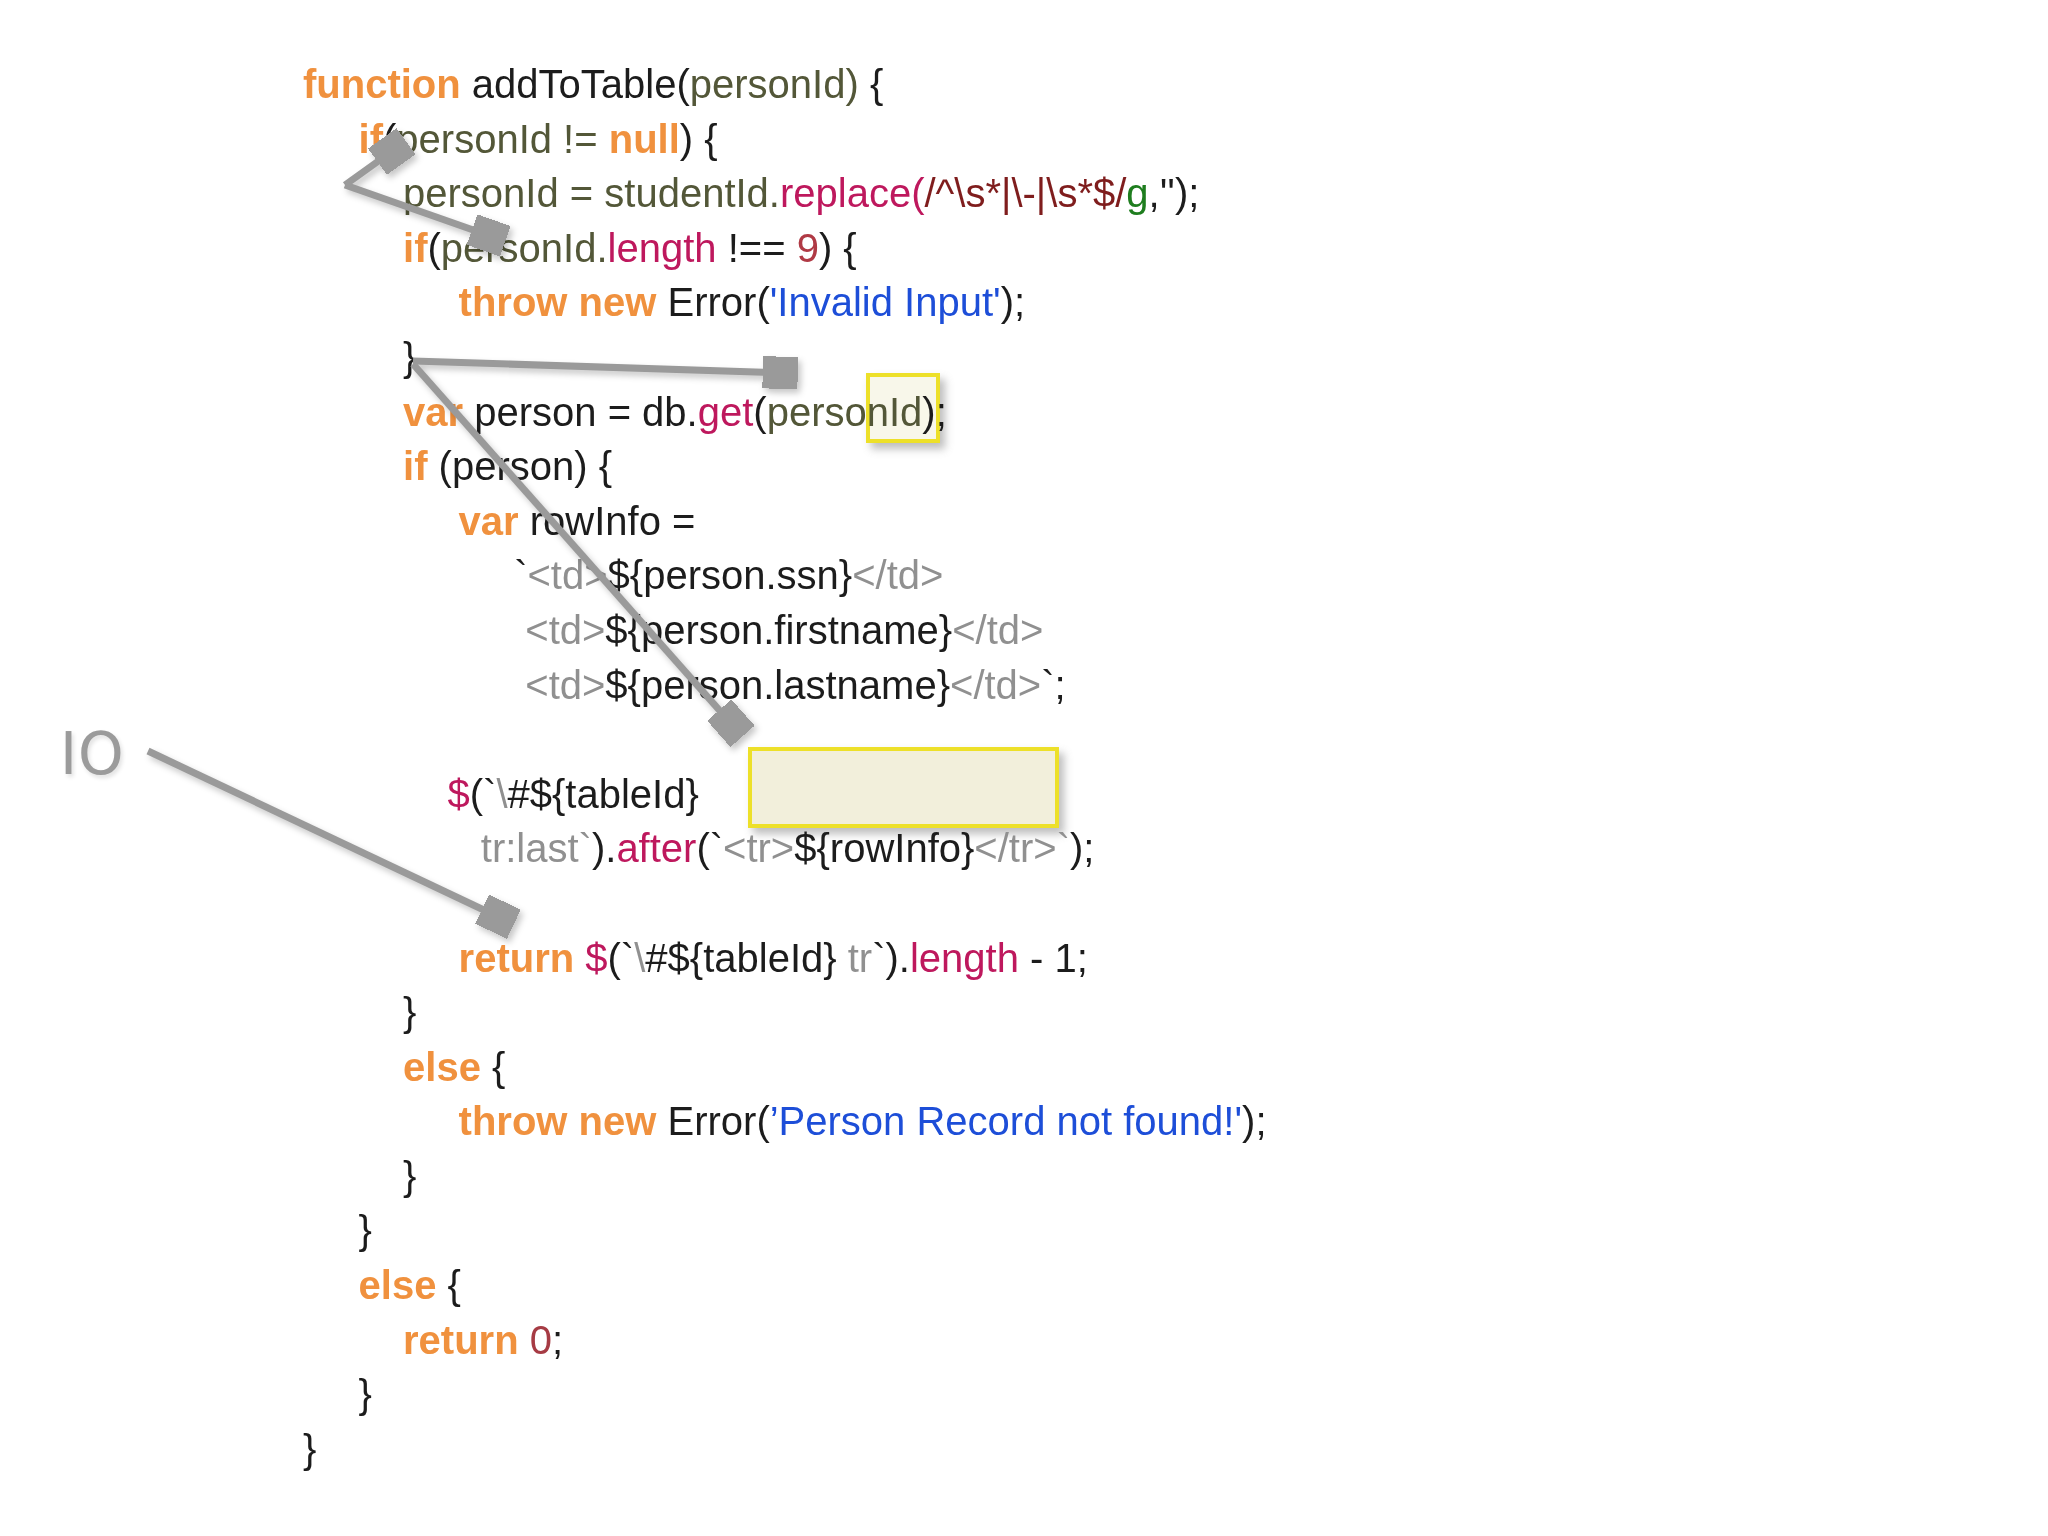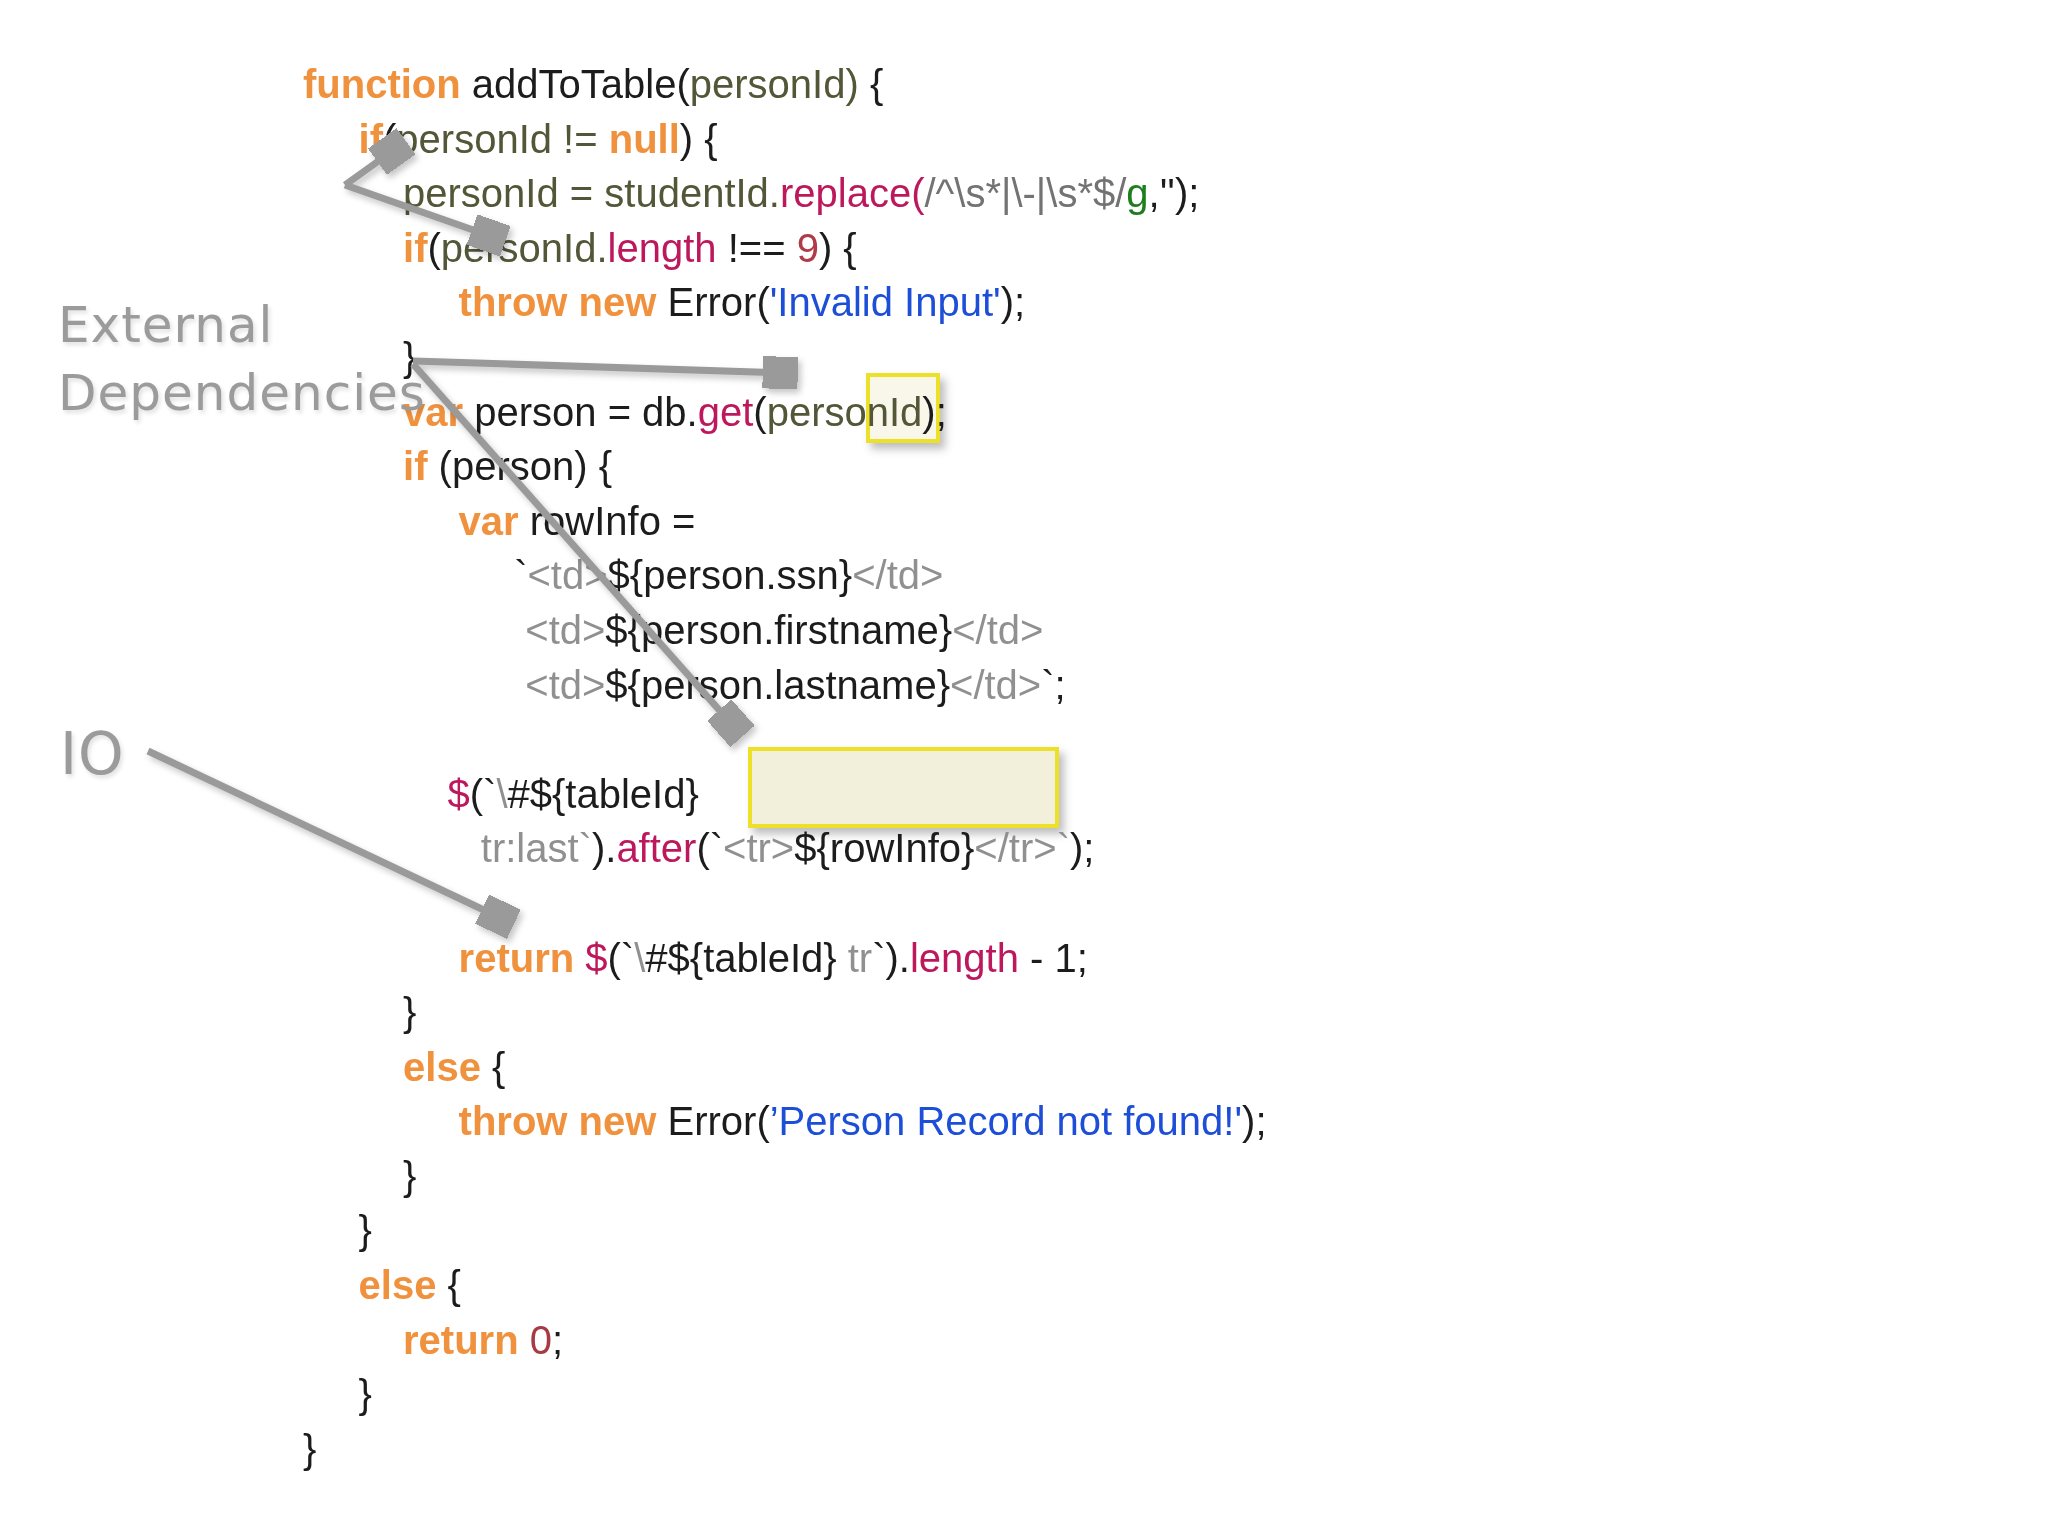--- a/index.html
+++ b/index.html
@@ -18,21 +18,21 @@
     white-space:pre;
     color:#1c1c1c;
   }
   .code-line{min-height:54.6px;}
   .tk-k{color:#F0913E;font-weight:bold;}   
   .tk-d{color:#1c1c1c;}                    
   .tk-o{color:#535738;}                    
   .tk-p{color:#be185d;}                    
   .tk-g{color:#909090;}                    
   .tk-s{color:#1d4ed8;}                    
-  .tk-r{color:#737373;}                    
+  .tk-r{color:#7f1d1d;}                    
   .tk-f{color:#1E7D1E;}                    
   .tk-n{color:#B03A45;}                    
   .tk-m{color:#A63B44;}                    
   
   .ann{
     position:absolute;
     font-family:"DejaVu Sans",sans-serif;
     color:#9b9b9b;
     font-size:50px;line-height:68px;
     letter-spacing:1px;
@@ -59,24 +59,20 @@
 </head>
 <body>
 
 <div class="canvas">
 
   <div class="hl" id="hl-small"></div>
   <div class="hl" id="hl-big"></div>
 
   <div class="code"><div class="code-line"><span class="tk-k">function</span><span class="tk-d"> addToTable(</span><span class="tk-o">personId)</span><span class="tk-d"> {</span></div><div class="code-line"><span class="tk-d">     </span><span class="tk-k">if</span><span class="tk-d">(</span><span class="tk-o">personId != </span><span class="tk-k">null</span><span class="tk-d">) {</span></div><div class="code-line"><span class="tk-d">         </span><span class="tk-o">personId = studentId.</span><span class="tk-p">replace(</span><span class="tk-r">/^\s*|\-|\s*$/</span><span class="tk-f">g</span><span class="tk-d">,'');</span></div><div class="code-line"><span class="tk-d">         </span><span class="tk-k">if</span><span class="tk-d">(</span><span class="tk-o">personId.</span><span class="tk-p">length</span><span class="tk-d"> !== </span><span class="tk-n">9</span><span class="tk-d">) {</span></div><div class="code-line"><span class="tk-d">              </span><span class="tk-k">throw new</span><span class="tk-d"> Error(</span><span class="tk-s">'Invalid Input'</span><span class="tk-d">);</span></div><div class="code-line"><span class="tk-d">         }</span></div><div class="code-line"><span class="tk-d">         </span><span class="tk-k">var</span><span class="tk-d"> person = db.</span><span class="tk-p">get</span><span class="tk-d">(</span><span class="tk-o">personId</span><span class="tk-d">);</span></div><div class="code-line"><span class="tk-d">         </span><span class="tk-k">if</span><span class="tk-d"> (person) {</span></div><div class="code-line"><span class="tk-d">              </span><span class="tk-k">var</span><span class="tk-d"> rowInfo =</span></div><div class="code-line"><span class="tk-d">                   `</span><span class="tk-g">&lt;td&gt;</span><span class="tk-d">${person.ssn}</span><span class="tk-g">&lt;/td&gt;</span></div><div class="code-line"><span class="tk-d">                    </span><span class="tk-g">&lt;td&gt;</span><span class="tk-d">${person.firstname}</span><span class="tk-g">&lt;/td&gt;</span></div><div class="code-line"><span class="tk-d">                    </span><span class="tk-g">&lt;td&gt;</span><span class="tk-d">${person.lastname}</span><span class="tk-g">&lt;/td&gt;</span><span class="tk-d">`;</span></div><div class="code-line"></div><div class="code-line"><span class="tk-d">             </span><span class="tk-p">$</span><span class="tk-d">(`</span><span class="tk-g">\</span><span class="tk-d">#${tableId}</span></div><div class="code-line"><span class="tk-d">                </span><span class="tk-g">tr:last`</span><span class="tk-d">).</span><span class="tk-p">after</span><span class="tk-d">(`</span><span class="tk-g">&lt;tr&gt;</span><span class="tk-d">${rowInfo}</span><span class="tk-g">&lt;/tr&gt;`</span><span class="tk-d">);</span></div><div class="code-line"></div><div class="code-line"><span class="tk-d">              </span><span class="tk-k">return</span><span class="tk-d"> </span><span class="tk-p">$</span><span class="tk-d">(`</span><span class="tk-g">\</span><span class="tk-d">#${tableId}</span><span class="tk-g"> tr</span><span class="tk-d">`).</span><span class="tk-p">length</span><span class="tk-d"> - 1;</span></div><div class="code-line"><span class="tk-d">         }</span></div><div class="code-line"><span class="tk-d">         </span><span class="tk-k">else</span><span class="tk-d"> {</span></div><div class="code-line"><span class="tk-d">              </span><span class="tk-k">throw new</span><span class="tk-d"> Error(</span><span class="tk-s">’Person Record not found!'</span><span class="tk-d">);</span></div><div class="code-line"><span class="tk-d">         }</span></div><div class="code-line"><span class="tk-d">     }</span></div><div class="code-line"><span class="tk-d">     </span><span class="tk-k">else</span><span class="tk-d"> {</span></div><div class="code-line"><span class="tk-d">         </span><span class="tk-k">return</span><span class="tk-d"> </span><span class="tk-m">0</span><span class="tk-d">;</span></div><div class="code-line"><span class="tk-d">     }</span></div><div class="code-line"><span class="tk-d">}</span></div></div>
 
-  <div class="ann" id="ann-external">
-    <div>External</div>
-    <div>Dependencies</div>
-  </div>
   <div class="ann" id="ann-io">IO</div>
 
   <svg class="arrows" width="2048" height="1536" viewBox="0 0 2048 1536">
     <defs>
       <marker id="ah" orient="auto" markerUnits="strokeWidth" markerWidth="5" markerHeight="4.6" refX="3.6" refY="2.3">
         <path d="M0,0 L4.6,2.3 L0,4.6 Z" fill="#9A9A9A" stroke="none"></path>
       </marker>
     </defs>
     <path d="M345,185 L398,147" marker-end="url(#ah)"></path>
     <path d="M345,185 L496,238" marker-end="url(#ah)"></path>

